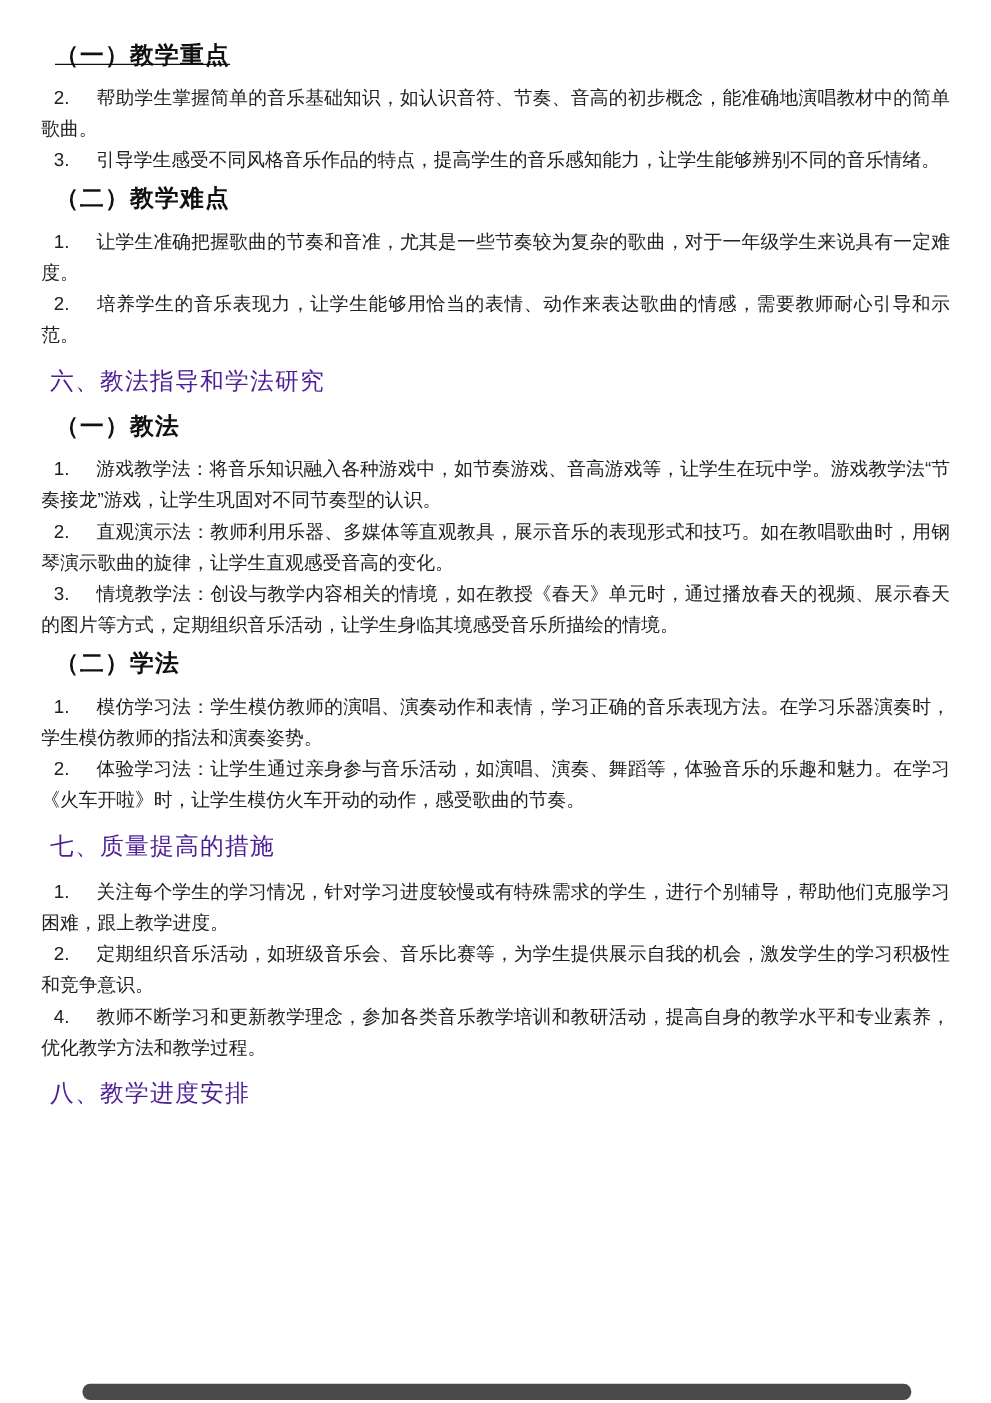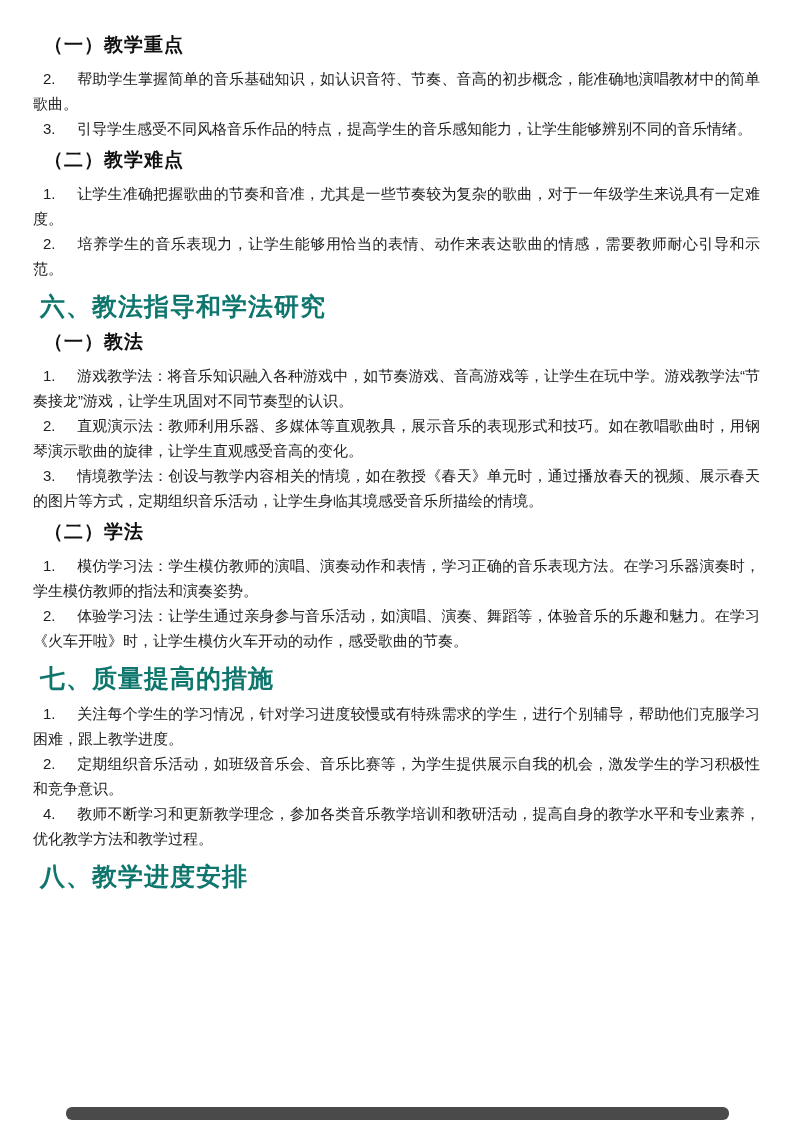--- a/index.html
+++ b/index.html
@@ -15,36 +15,36 @@
     overflow: hidden;
     font-family: "Liberation Sans", "DejaVu Sans", sans-serif;
     color: #202020;
   }
   .doc {
     padding: 32px 33px 0 33px;
     font-size: 15px;
     line-height: 25px;
   }
   .h1 {
-    font-size: 25px;
+    font-size: 19px;
     line-height: 30px;
-    font-weight: bold;
-    color: #0f766e;
+    font-weight: normal;
+    color: #4c1d95;
     margin: 10px 0 8px 7px;
     letter-spacing: 1px;
   }
   .h2 {
     font-size: 19px;
     line-height: 26px;
     font-weight: bold;
     color: #111111;
     margin: 6px 0 8px 11px;
     letter-spacing: 1px;
   }
-  .h2:first-child { margin-top: 0; }
+  .h2:first-child { margin-top: 0; text-decoration: underline; }
   .item {
     margin: 0;
     text-align: justify;
     color: #202020;
   }
   .num {
     display: inline-block;
     width: 44px;
     padding-left: 10px;
     box-sizing: border-box;

